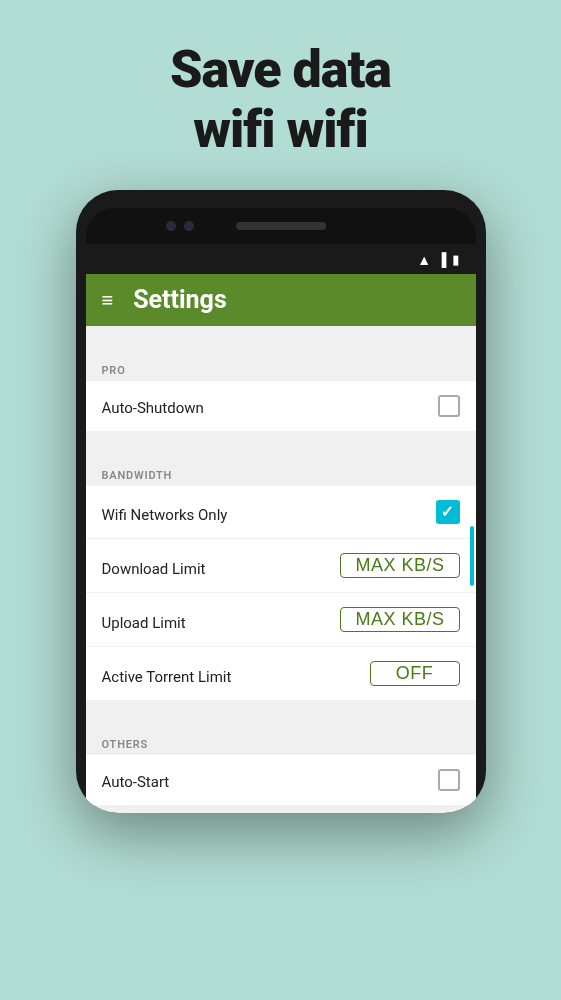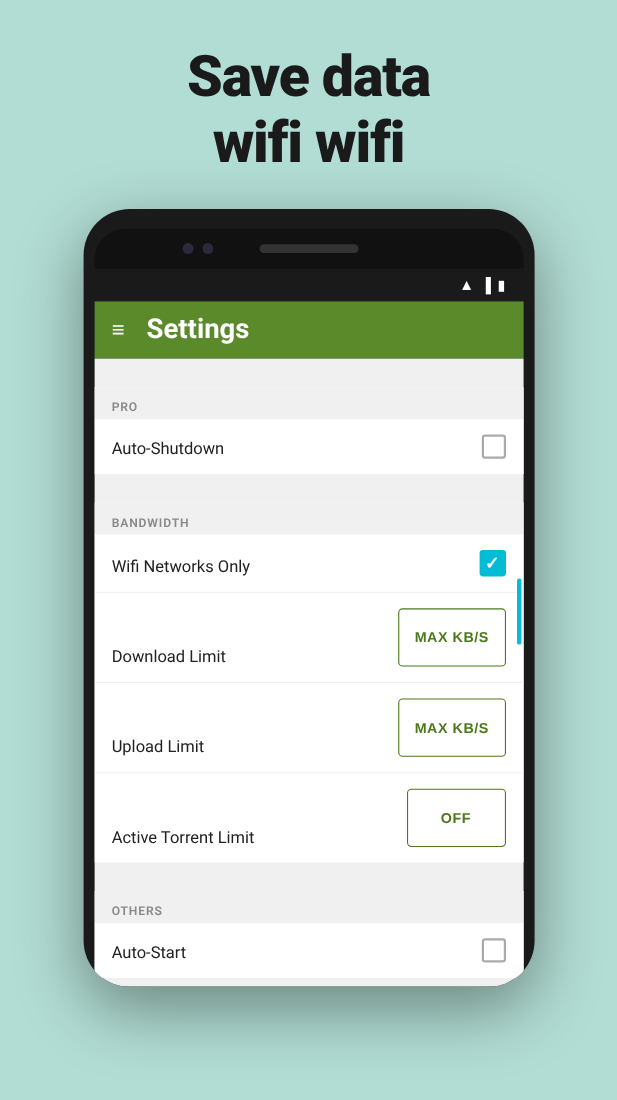--- a/index.html
+++ b/index.html
@@ -172,25 +172,25 @@
     }
 
     .value-text {
       font-size: 15px;
       color: #555;
     }
 
     .outline-button {
       border: 1.5px solid #4a7a1a;
       border-radius: 4px;
-      padding: 18px 14px;
+      padding: 1px 14px;
       background: white;
       color: #4a7a1a;
-      font-size: 13px;
-      font-weight: 700;
+      font-size: 18px;
+      font-weight: 400;
       letter-spacing: 0.5px;
       cursor: pointer;
       min-width: 90px;
       text-align: center;
     }
 
     .scrollbar {
       position: absolute;
       right: 2px;
       top: 200px;

